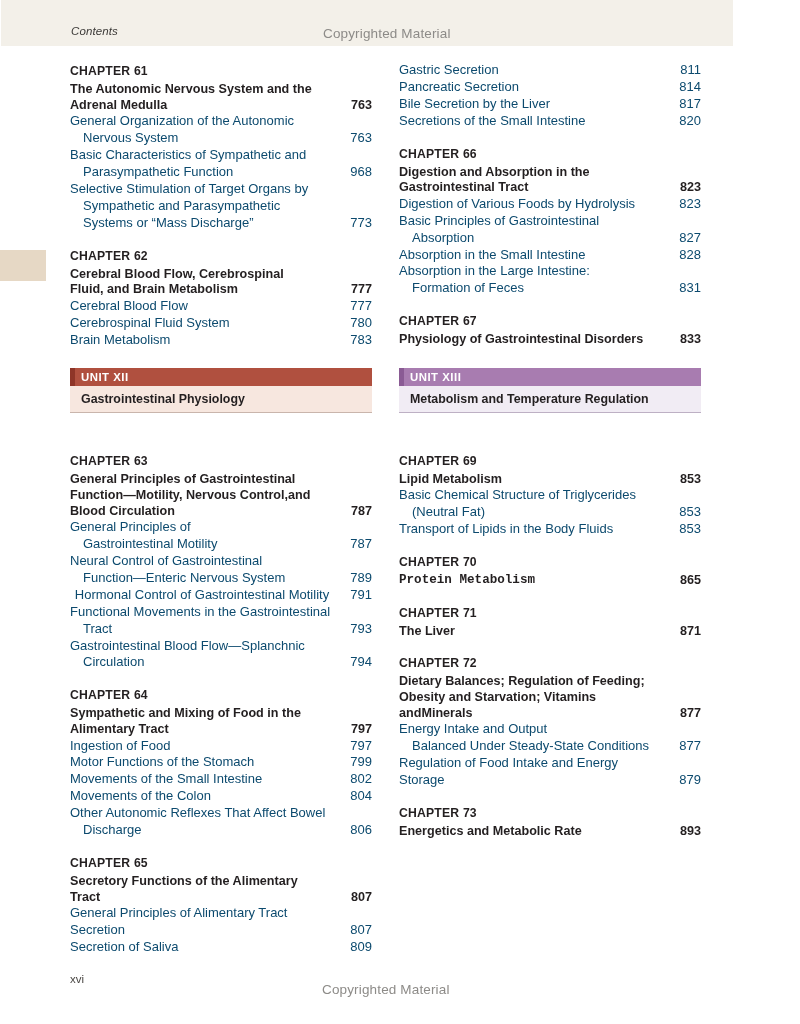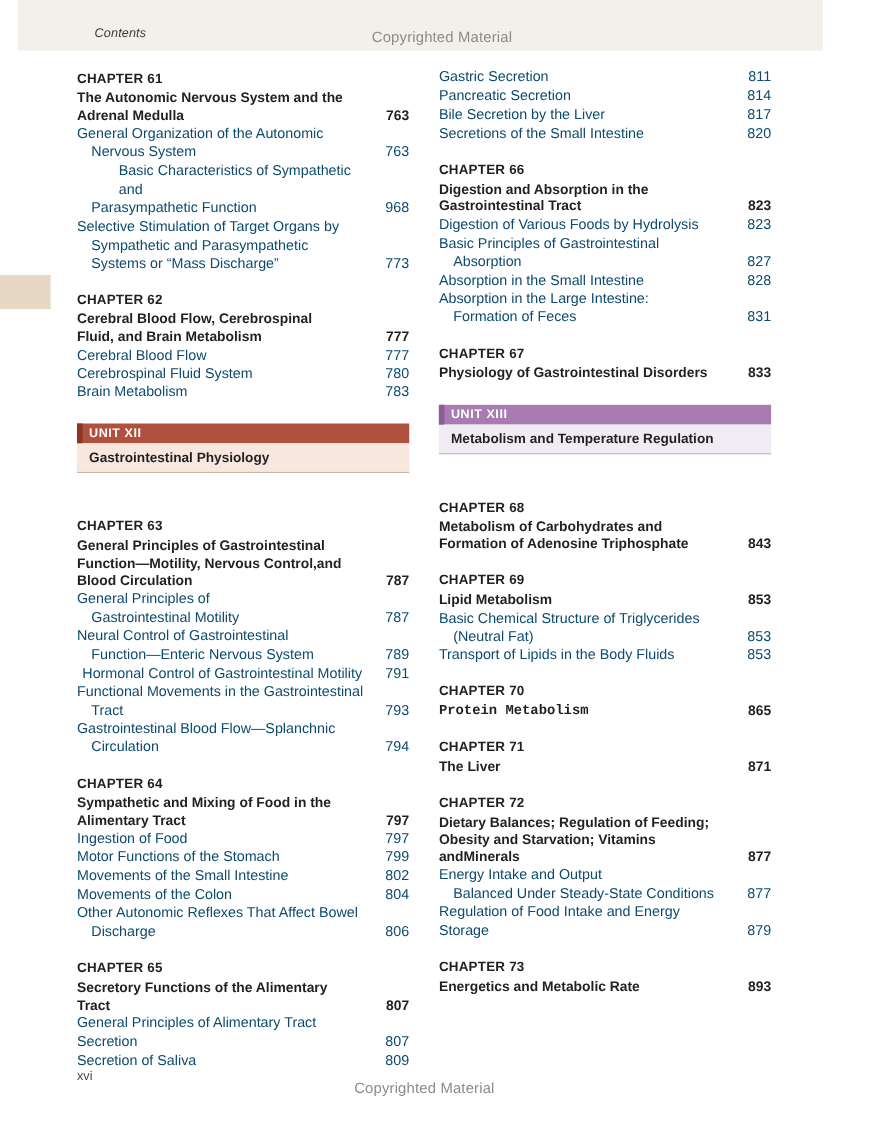--- a/index.html
+++ b/index.html
@@ -12,21 +12,21 @@
     height: 1024px;
     position: relative;
     font-family: "Liberation Sans", sans-serif;
     color: #231f20;
     overflow: hidden;
   }
 
   
   .head-band {
     position: absolute;
-    left: 16px; top: 0;
+    left: 1px; top: 0;
     width: 732px; height: 46px;
     background: #f3f0e9;
   }
   .head-band .running-head {
     position: absolute;
     left: 70px; top: 25px;
     font-style: italic;
     font-size: 11.5px;
     color: #3c3a38;
     letter-spacing: .1px;
@@ -183,21 +183,21 @@
         </div>
         <div class="row section">
           <div class="title">
             <span style="display: block;">General Organization of the Autonomic</span>
             <span class="cont">Nervous System</span>
           </div>
           <div class="pg">763</div>
         </div>
         <div class="row section">
           <div class="title">
-            <span style="display: block; margin-left: 38px;">Basic Characteristics of Sympathetic and</span>
+            <span style="display: block;">Basic Characteristics of Sympathetic and</span>
             <span class="cont">Parasympathetic Function</span>
           </div>
           <div class="pg">968</div>
         </div>
         <div class="row section">
           <div class="title">
             <span style="display: block;">Selective Stimulation of Target Organs by</span>
             <span class="cont">Sympathetic and Parasympathetic</span>
             <span class="cont">Systems or “Mass Discharge”</span>
           </div>
@@ -424,28 +424,20 @@
           <div class="unit-id">UNIT XIII</div>
         </div>
         <div class="body" style="background: rgb(241, 236, 244);">
           <div class="unit-name">Metabolism and Temperature Regulation</div>
         </div>
         <div class="rule" style="background: rgb(189, 176, 196);"></div>
       </div>
       <div style="height: 24px;"></div>
       <div class="chapter-block">
         <div style="height: 15px;"></div>
-        <div class="chapter-label">CHAPTER 68</div>
-        <div class="row chapter-title">
-          <div class="title"><span style="display: block;">Metabolism of Carbohydrates and</span><span class="cont">Formation of Adenosine Triphosphate</span></div>
-          <div class="pg">843</div>
-        </div>
-      </div>
-      <div class="chapter-block">
-        <div style="height: 15px;"></div>
         <div class="chapter-label">CHAPTER 69</div>
         <div class="row chapter-title">
           <div class="title">
             <span style="display: block;">Lipid Metabolism</span>
           </div>
           <div class="pg">853</div>
         </div>
         <div class="row section">
           <div class="title">
             <span style="display: block;">Basic Chemical Structure of Triglycerides</span>

